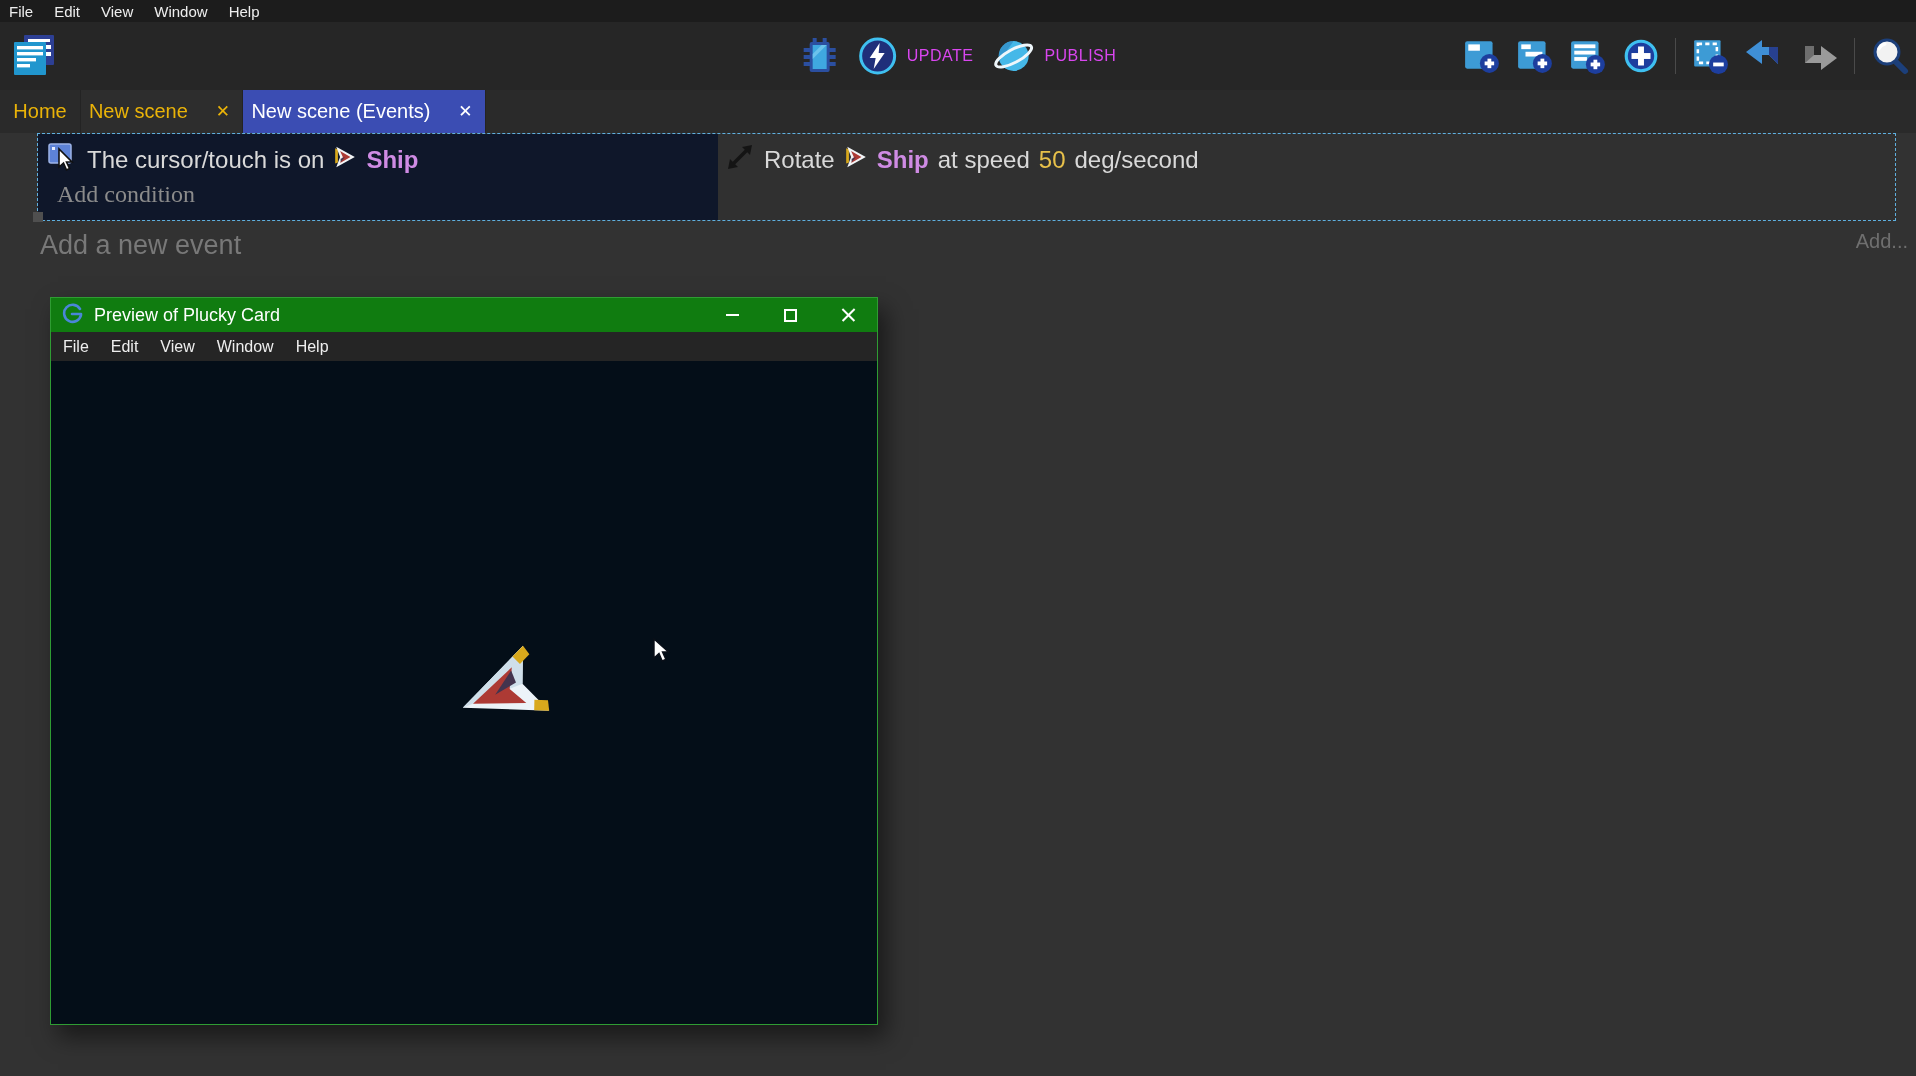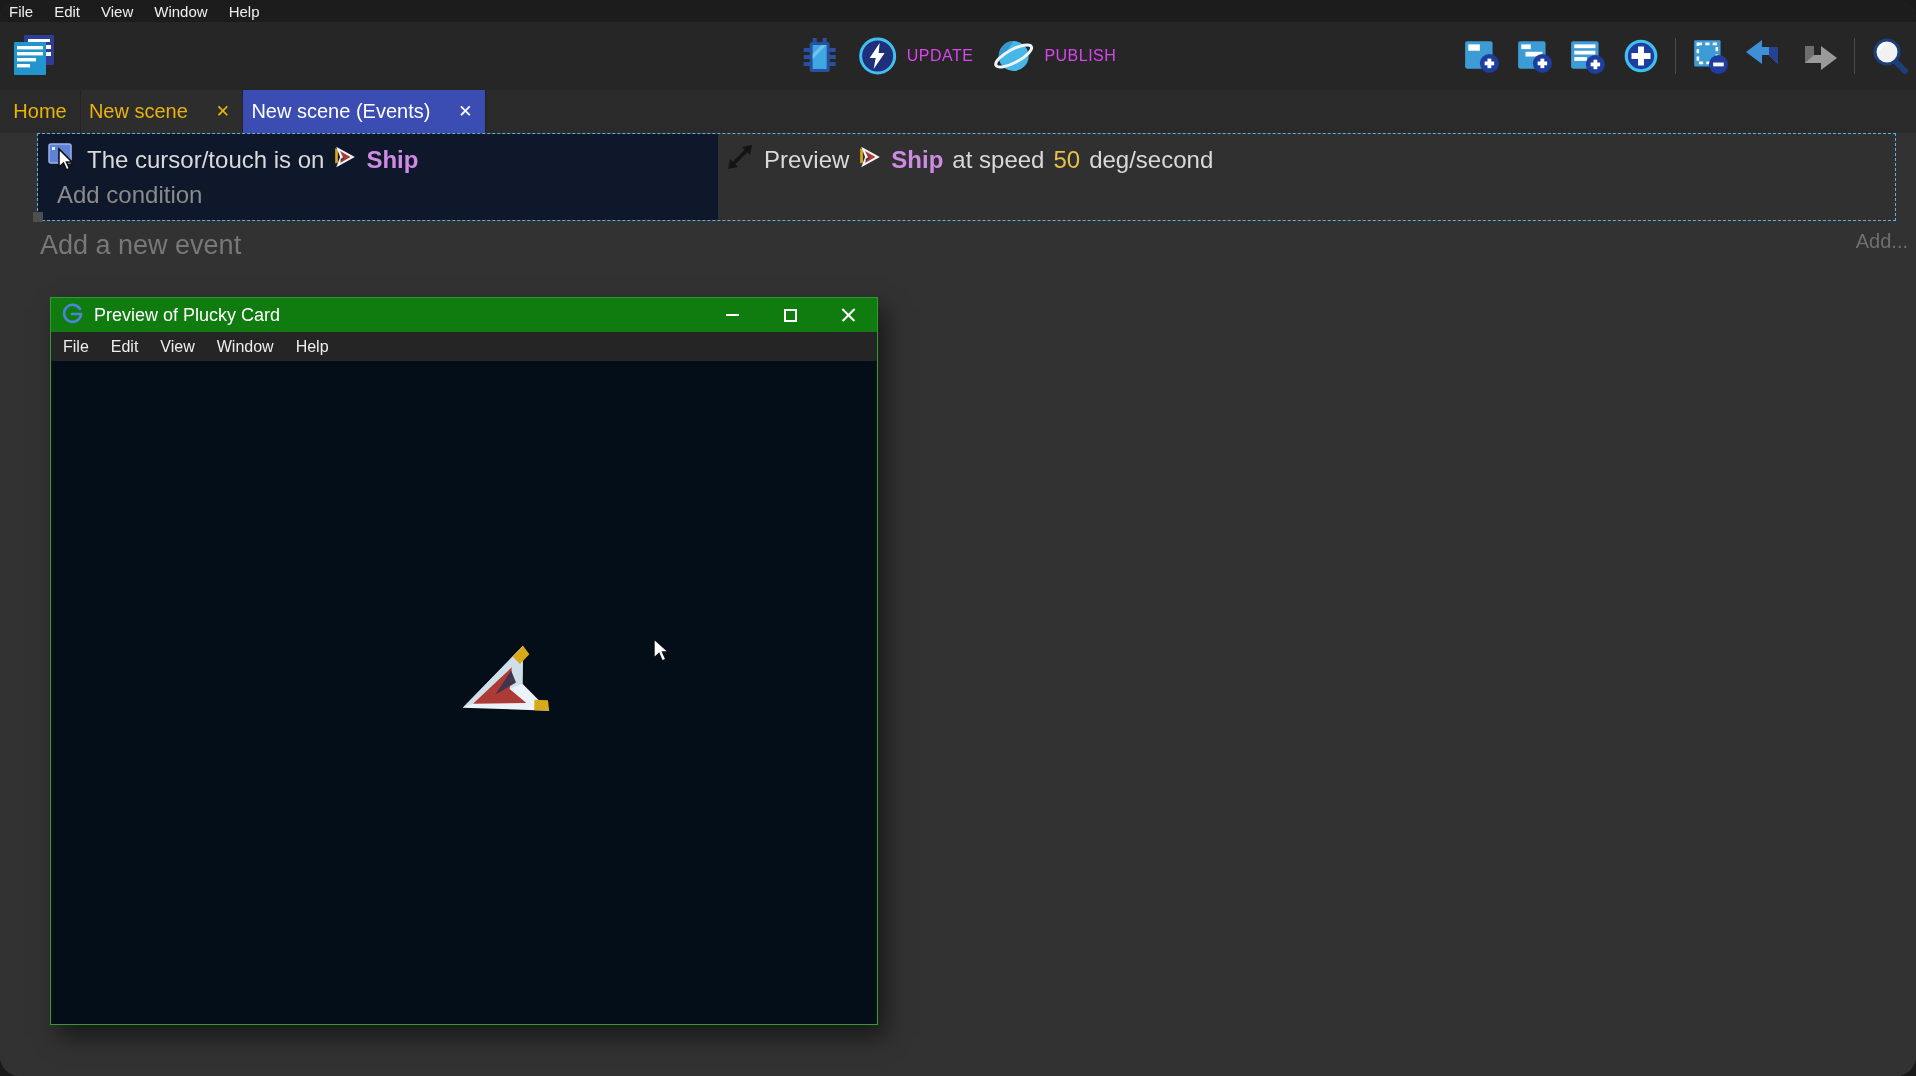--- a/index.html
+++ b/index.html
@@ -1,17 +1,17 @@
 <!DOCTYPE html>
 <html><head>
 <meta charset="utf-8">
 <style>
   * { margin:0; padding:0; box-sizing:border-box; }
   body { background:#1a1a1a; font-family:"Liberation Sans", sans-serif; }
-  .app { position:relative; width:1916px; height:1076px; background:#323232; overflow:hidden;border-radius:20px; }
+  .app { position:relative; width:1916px; height:1076px; background:#323232; overflow:hidden; }
 
   
   .menubar { position:absolute; left:0; top:0; width:100%; height:22px; background:#1c1c1c;
              display:flex; align-items:center; padding-left:9px; gap:21px; }
   .menubar span { font-size:15px; color:#eeeeee; cursor:default; }
 
   
   .toolbar { position:absolute; left:0; top:22px; width:100%; height:68px; background:#262626; }
   .tb-left { position:absolute; left:12px; top:13px; }
   .tb-center { position:absolute; left:50%; top:0; height:68px; transform:translateX(-50%);
@@ -36,21 +36,21 @@
   .sheet { position:absolute; left:0; top:133px; width:1916px; height:943px; background:#323232; }
 
   .event { position:absolute; left:37px; top:0; width:1859px; height:88px;
            border:1px dashed #5fb0e0; display:flex; cursor:pointer; }
   .cond-cell { width:680px; height:100%; background:#0f172a; padding:6px 0 0 10px; }
   .act-cell  { flex:1; height:100%; background:#303030; padding:6px 0 0 7px; }
   .evt-line { display:flex; align-items:center; gap:9px; height:40px; font-size:24px; color:#d9d9d9; }
   .evt-obj { color:#cf8be4; font-weight:bold; }
   .evt-num { color:#e7c04a; }
   .add-line { font-size:24px; color:#8b8b8b; margin-top:1px; cursor:pointer; }
-  .cond-cell .add-line { padding-left:9px; }
+  .cond-cell .add-line { padding-left:9px;font-family:Liberation Serif, serif; }
   .grip { position:absolute; left:33px; top:79px; width:10px; height:10px; background:#4f4f4f; }
 
   .add-row { position:absolute; left:0; top:89px; width:100%; height:46px; }
   .add-new-event { position:absolute; left:40px; top:8px; font-size:27px; color:#787878; cursor:pointer; }
   .add-more { position:absolute; right:8px; top:8px; font-size:20px; color:#6f6f6f; cursor:pointer; }
 
   
   .preview { position:absolute; left:50px; top:164px; width:828px; height:728px;
              border:1px solid #2f9c33; box-shadow:8px 12px 22px rgba(0,0,0,0.5); }
   .pw-titlebar { height:34px; background:#107c10; display:flex; align-items:center; padding-left:11px; }
@@ -246,21 +246,21 @@
 
       <div class="act-cell">
         <div class="evt-line">
           <span>
             <svg width="30" height="30" viewBox="0 0 30 30">
               <line x1="8" y1="22" x2="22" y2="8" stroke="#141414" stroke-width="3.4"></line>
               <polygon points="3,27 5,17 13,25" fill="#141414"></polygon>
               <polygon points="27,3 17,5 25,13" fill="#141414"></polygon>
             </svg>
           </span>
-          <span class="evt-text">Preview</span>
+          <span class="evt-text">Rotate</span>
           <span>
             <svg width="24" height="24" viewBox="0 0 22 22">
               <polygon points="2,3 4.5,4 4.5,16 2,17" fill="#d9a91c"></polygon>
               <polygon points="3,1.5 20,11 3,20.5 6.5,11" fill="#f2f5f7"></polygon>
               <polygon points="6.5,5.5 16,11 6.5,16.5 9,11" fill="#ad3a34"></polygon>
               <polygon points="7,12.5 11,11 7,15.5" fill="#43344e"></polygon>
             </svg>
           </span>
           <span class="evt-obj">Ship</span>
           <span class="evt-text">at speed</span>

